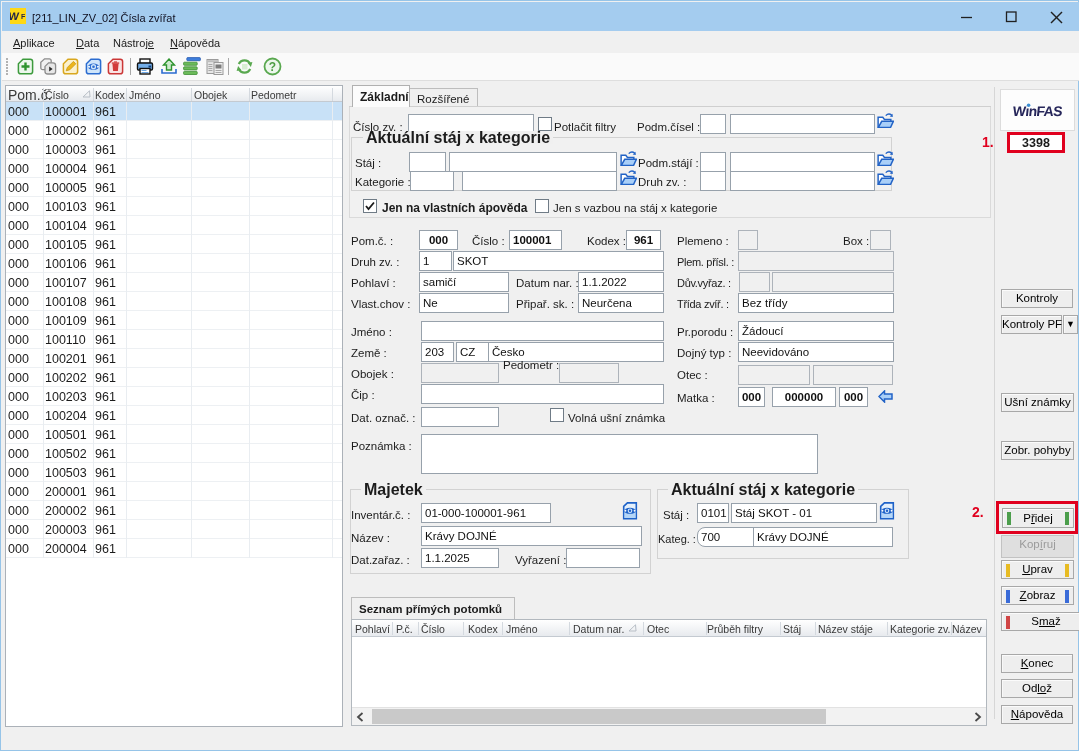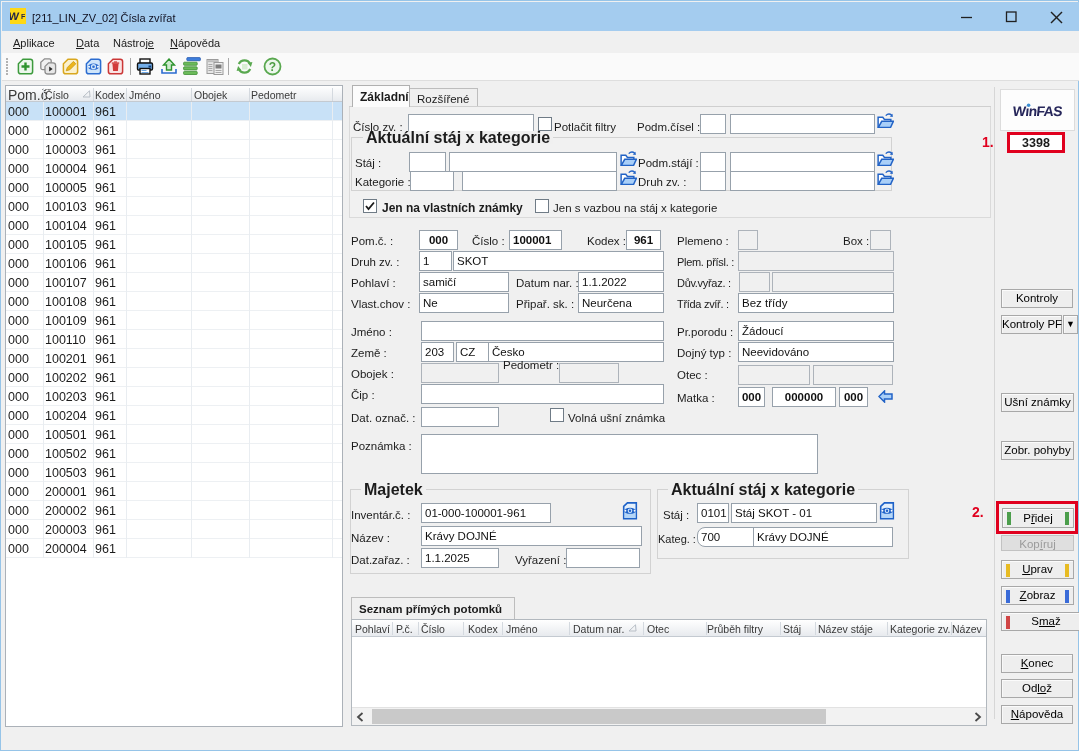--- a/index.html
+++ b/index.html
@@ -346,21 +346,21 @@
 <div class="lbl" style="left:637px;top:174px;">Druh zv. :</div>
 <div class="inp" style="left:699px;top:170px;width:26px;"></div>
 <div class="inp" style="left:729px;top:170px;width:145px;"></div>
 <svg class="abs" style="left:875px;top:168px;" width="18" height="17" viewBox="0 0 17 16">
       <use href="#folder"></use>
     </svg>
 <div class="cb" style="left:362px;top:198px;"></div>
 <svg class="abs" style="left:363px;top:199px;" width="12" height="12" viewBox="0 0 12 12">
       <path d="M2,6 L4.5,9 L10,2.5" fill="none" stroke="#1A1A1A" stroke-width="1.8"></path>
     </svg>
-<div class="lbl b" style="left:381px;top:200px;font-size:12px;">Jen na vlastních známky</div>
+<div class="lbl b" style="left:381px;top:200px;font-size:12px;">Jen na vlastních ápověda</div>
 <div class="cb" style="left:534px;top:198px;"></div>
 <div class="lbl" style="left:552px;top:200px;">Jen s vazbou na stáj x kategorie</div>
 
 <div class="lbl" style="left:350px;top:233px;">Pom.č. :</div>
 <div class="inp ctr b" style="left:418px;top:229px;width:39px;">000</div>
 <div class="lbl" style="left:471px;top:233px;">Číslo :</div>
 <div class="inp b" style="left:508px;top:229px;width:53px;">100001</div>
 <div class="lbl" style="left:586px;top:233px;">Kodex :</div>
 <div class="inp ctr b" style="left:625px;top:229px;width:35px;">961</div>
 <div class="lbl" style="left:676px;top:233px;">Plemeno :</div>
@@ -508,21 +508,21 @@
 </div>
 <div class="btn" style="left:1000px;top:288px;width:72px;height:19px;line-height:17px;">Kontroly</div>
 <div class="btn" style="left:1000px;top:314px;width:61px;height:19px;line-height:17px;">Kontroly PF</div>
 <div class="btn" style="left:1062px;top:314px;width:15px;height:19px;line-height:17px;font-size:9px;">▼</div>
 <div class="btn" style="left:1000px;top:392px;width:73px;height:19px;line-height:17px;">Ušní známky</div>
 <div class="btn" style="left:1000px;top:440px;width:73px;height:19px;line-height:17px;">Zobr. pohyby</div>
 <div class="abs" style="left:995px;top:500px;width:82px;height:33px;border:3px solid #E0001E;box-sizing:border-box;"></div>
 <div class="btn" style="left:1001px;top:507px;width:72px;height:20px;line-height:18px;">P<u>ř</u>idej
   <i class="abs" style="left:4px;top:3px;width:4px;height:13px;background:#4C9E4C;"></i><i class="abs" style="right:4px;top:3px;width:4px;height:13px;background:#4C9E4C;"></i>
 </div>
-<div class="btn" style="left:1000px;top:534px;width:73px;height:16px;line-height:17px;background:#DFDFDF;border-color:#C2C2C2;color:#9B9B9B;box-shadow:none;">Kop<u>í</u>ruj</div>
+<div class="btn" style="left:1000px;top:534px;width:73px;height:23px;line-height:17px;background:#DFDFDF;border-color:#C2C2C2;color:#9B9B9B;box-shadow:none;">Kop<u>í</u>ruj</div>
 <div class="btn" style="left:1000px;top:559px;width:73px;height:19px;line-height:17px;"><u>U</u>prav
   <i class="abs" style="left:4px;top:3px;width:4px;height:13px;background:#E7BB23;"></i><i class="abs" style="right:4px;top:3px;width:4px;height:13px;background:#E7BB23;"></i>
 </div>
 <div class="btn" style="left:1000px;top:585px;width:73px;height:19px;line-height:17px;"><u>Z</u>obraz
   <i class="abs" style="left:4px;top:3px;width:4px;height:13px;background:#3A6BD8;"></i><i class="abs" style="right:4px;top:3px;width:4px;height:13px;background:#3A6BD8;"></i>
 </div>
 <div class="btn" style="left:1000px;top:611px;width:90px;height:19px;line-height:17px;">S<u>ma</u>ž
   <i class="abs" style="left:4px;top:3px;width:4px;height:13px;background:#D04545;"></i><i class="abs" style="right:4px;top:3px;width:4px;height:13px;background:#D04545;"></i>
 </div>
 <div class="btn" style="left:1000px;top:653px;width:72px;height:19px;line-height:17px;"><u>K</u>onec</div>

